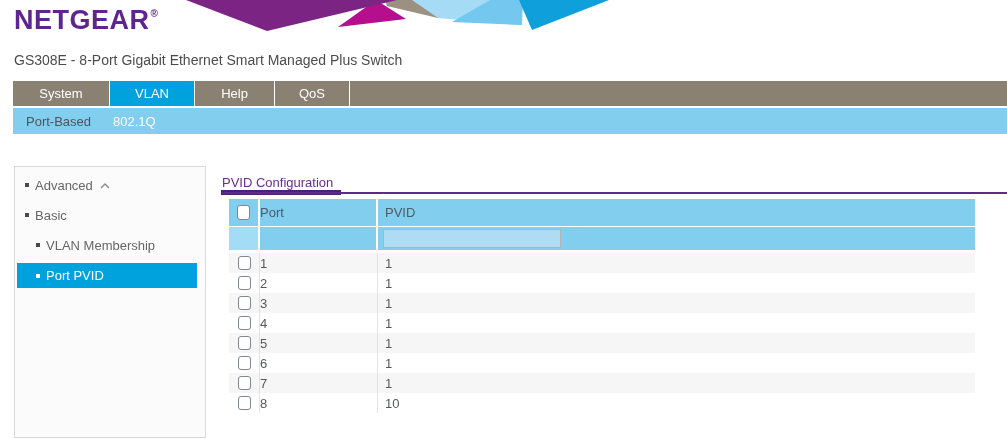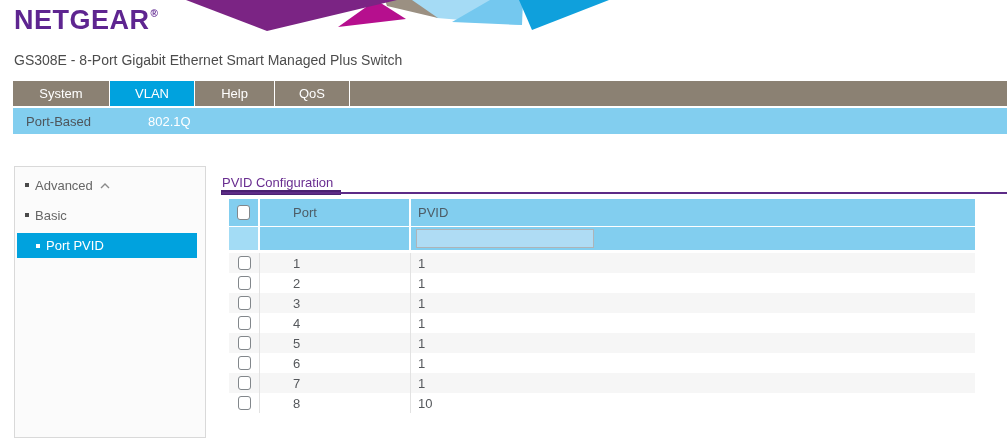--- a/index.html
+++ b/index.html
@@ -36,21 +36,20 @@
   .nav-tab.t1 { width:85px; }
   .nav-tab.t2 { width:75px; }
   .nav-tab.t3 { width:80px; }
   .nav-tab.active { background:var(--accent-blue,#00A2DE); }
   
   .subnav {
     position:absolute; left:13px; right:0; top:108px; height:26px;
     background:var(--light-blue,#82CEEF);
     display:flex; align-items:center; padding-left:13px;
     font-size:13px;
-    gap:35px;
   }
   .subnav-item { color:#4E555B; cursor:pointer; margin-right:22px; }
   .subnav-item.active { color:#fff; }
   
   .sidebar {
     position:absolute; left:14px; top:166px; width:192px; height:272px;
     background:#FBFBFB; border:1px solid #D9D9D9;
     padding-top:3px;
   }
   .side-item {
@@ -78,21 +77,21 @@
     background:#4A2173;
   }
   .rule-thin {
     position:absolute; left:222px; right:0; top:192px; height:2px;
     background:#5C2B87;
   }
   
   .pvid-table { position:absolute; left:229px; top:199px; width:746px; font-size:13px; }
   .trow { display:flex; width:100%; }
   .trow .c-cb   { width:31px; flex:0 0 31px; display:flex; align-items:center; justify-content:center; }
-  .trow .c-port { width:118px; flex:0 0 118px; display:flex; align-items:center; padding-left:0;margin-left:33px; }
+  .trow .c-port { width:118px; flex:0 0 118px; display:flex; align-items:center; padding-left:0; }
   .trow .c-pvid { flex:1; display:flex; align-items:center; padding-left:7px; }
   .thead { background:var(--light-blue,#82CEEF); height:28px; border-bottom:1px solid #fff; color:#4D5C66; }
   .thead .c-cb, .thead .c-port { border-right:2px solid #fff; }
   .tfilter { background:var(--light-blue,#82CEEF); height:23px; margin-bottom:3px; }
   .tfilter .c-cb { background:#A3DCF5; border-right:2px solid #fff; }
   .tfilter .c-port { border-right:2px solid #fff; }
   .tfilter .c-pvid { padding-left:0; }
   .filter-input {
     margin-left:5px; width:178px; height:19px;
     background:#AFDCF4; border:1px solid #AEB4B8;
@@ -145,20 +144,24 @@
       <span class="bullet"></span>
       <span>Advanced</span>
       <svg class="caret" width="10" height="6" viewBox="0 0 10 6">
         <polyline points="1,5 5,1 9,5" fill="none" stroke="#8A8A8A" stroke-width="1.4"></polyline>
       </svg>
     </div>
     <div class="side-item lvl1">
       <span class="bullet"></span>
       <span>Basic</span>
     </div>
+    <div class="side-item lvl2">
+      <span class="bullet"></span>
+      <span>VLAN Membership</span>
+    </div>
     <div class="side-item lvl2 selected">
       <span class="bullet"></span>
       <span>Port PVID</span>
     </div>
   </div>
 
   <div class="content-heading">PVID Configuration</div>
   <div class="rule-thick"></div>
   <div class="rule-thin"></div>
 

